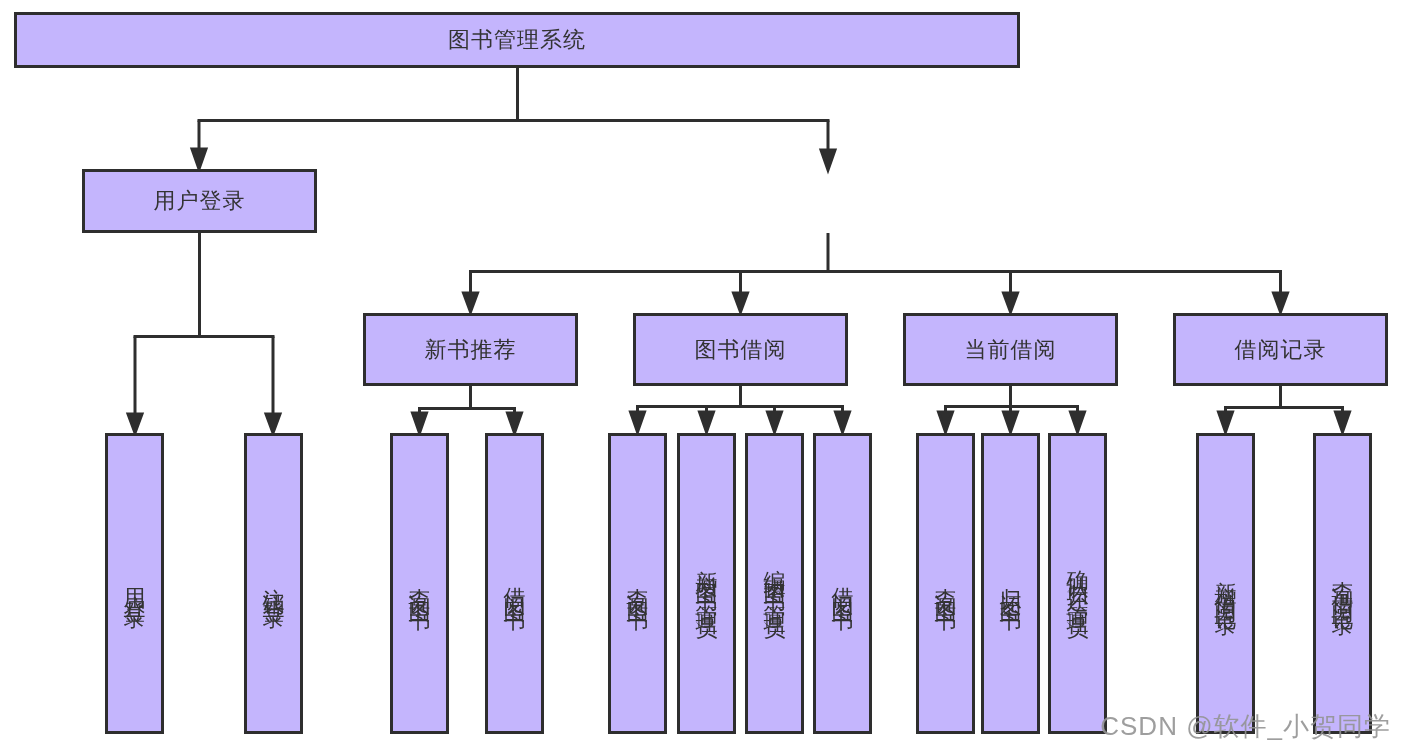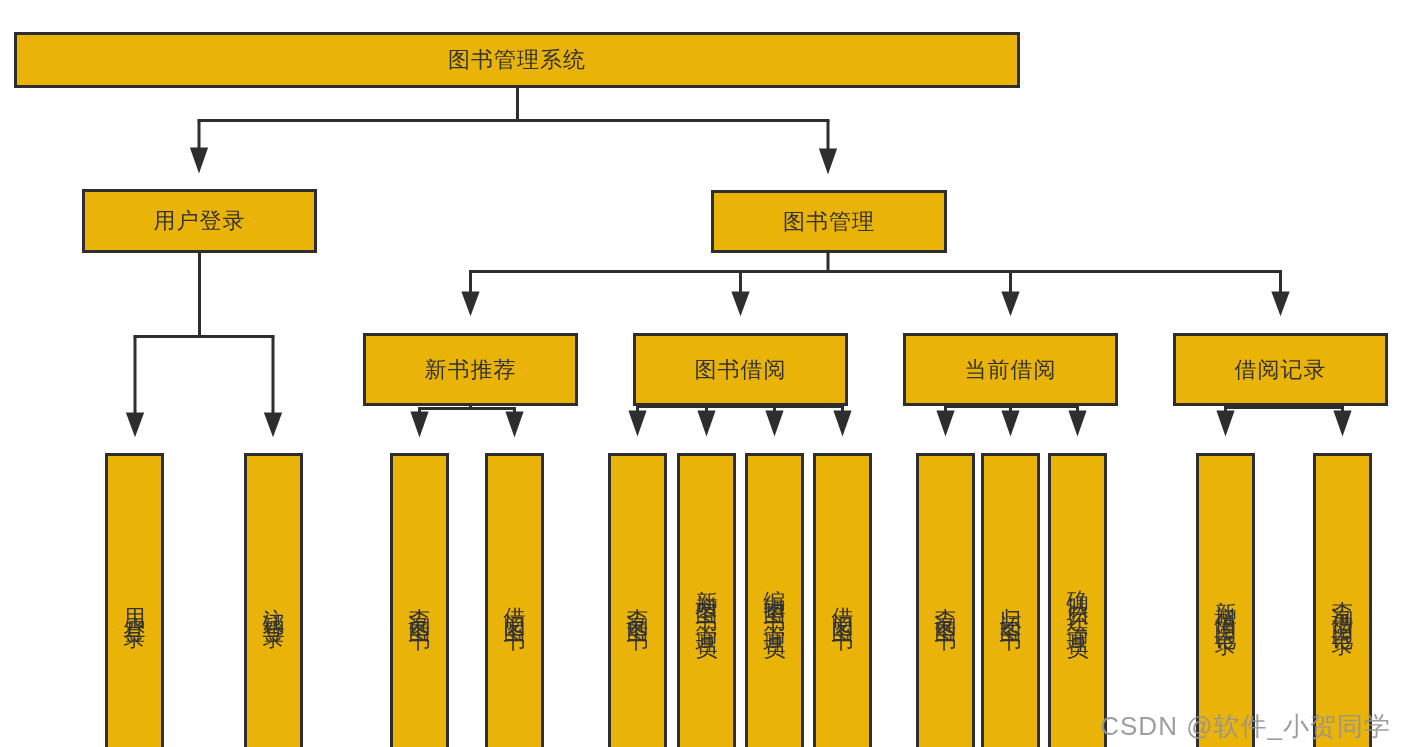--- a/index.html
+++ b/index.html
@@ -18,27 +18,26 @@
   #connectors {
     position: absolute;
     left: 0; top: 0;
     width: 1405px;
     height: 747px;
   }
   .box {
     position: absolute;
     box-sizing: border-box;
     border: 3px solid #2e2e2e;
-    background: #eab308;
+    background: #c4b5fd;
     display: flex;
     align-items: center;
     justify-content: center;
     color: #333333;
     text-align: center;
-    margin-top: 20px;
   }
   .h-label { font-size: 22px; letter-spacing: 1px; }
   .root-box  { left: 14px;  top: 12px;  width: 1006px; height: 56px; }
   .l2-box-a  { left: 82px;  top: 169px; width: 235px;  height: 64px; }
   .l2-box-b  { left: 711px; top: 170px; width: 236px;  height: 63px; }
   .l3-box    { top: 313px; height: 73px; width: 215px; }
   .l3-1 { left: 363px; }
   .l3-2 { left: 633px; }
   .l3-3 { left: 903px; }
   .l3-4 { left: 1173px; }
@@ -151,21 +150,20 @@
       <line x1="1225.5" y1="407.5" x2="1225.5" y2="414"></line>
       <polygon points="1218.5,412 1232.5,412 1225.5,432"></polygon>
       <line x1="1342.5" y1="407.5" x2="1342.5" y2="414"></line>
       <polygon points="1335.5,412 1349.5,412 1342.5,432"></polygon>
     </g>
   </svg>
 
   <div class="box root-box h-label">图书管理系统</div>
 
   <div class="box l2-box-a h-label">用户登录</div>
-  <div class="box l2-box-b h-label">图书管理</div>
 
   <div class="box l3-box l3-1 h-label">新书推荐</div>
   <div class="box l3-box l3-2 h-label">图书借阅</div>
   <div class="box l3-box l3-4 h-label">借阅记录</div>
   <div class="box l3-box l3-3 h-label">当前借阅</div>
 
   <div class="box leaf lf-1">用户登录</div>
   <div class="box leaf lf-2">注销登录</div>
   <div class="box leaf lf-3">查询图书</div>
   <div class="box leaf lf-4">借阅图书</div>

